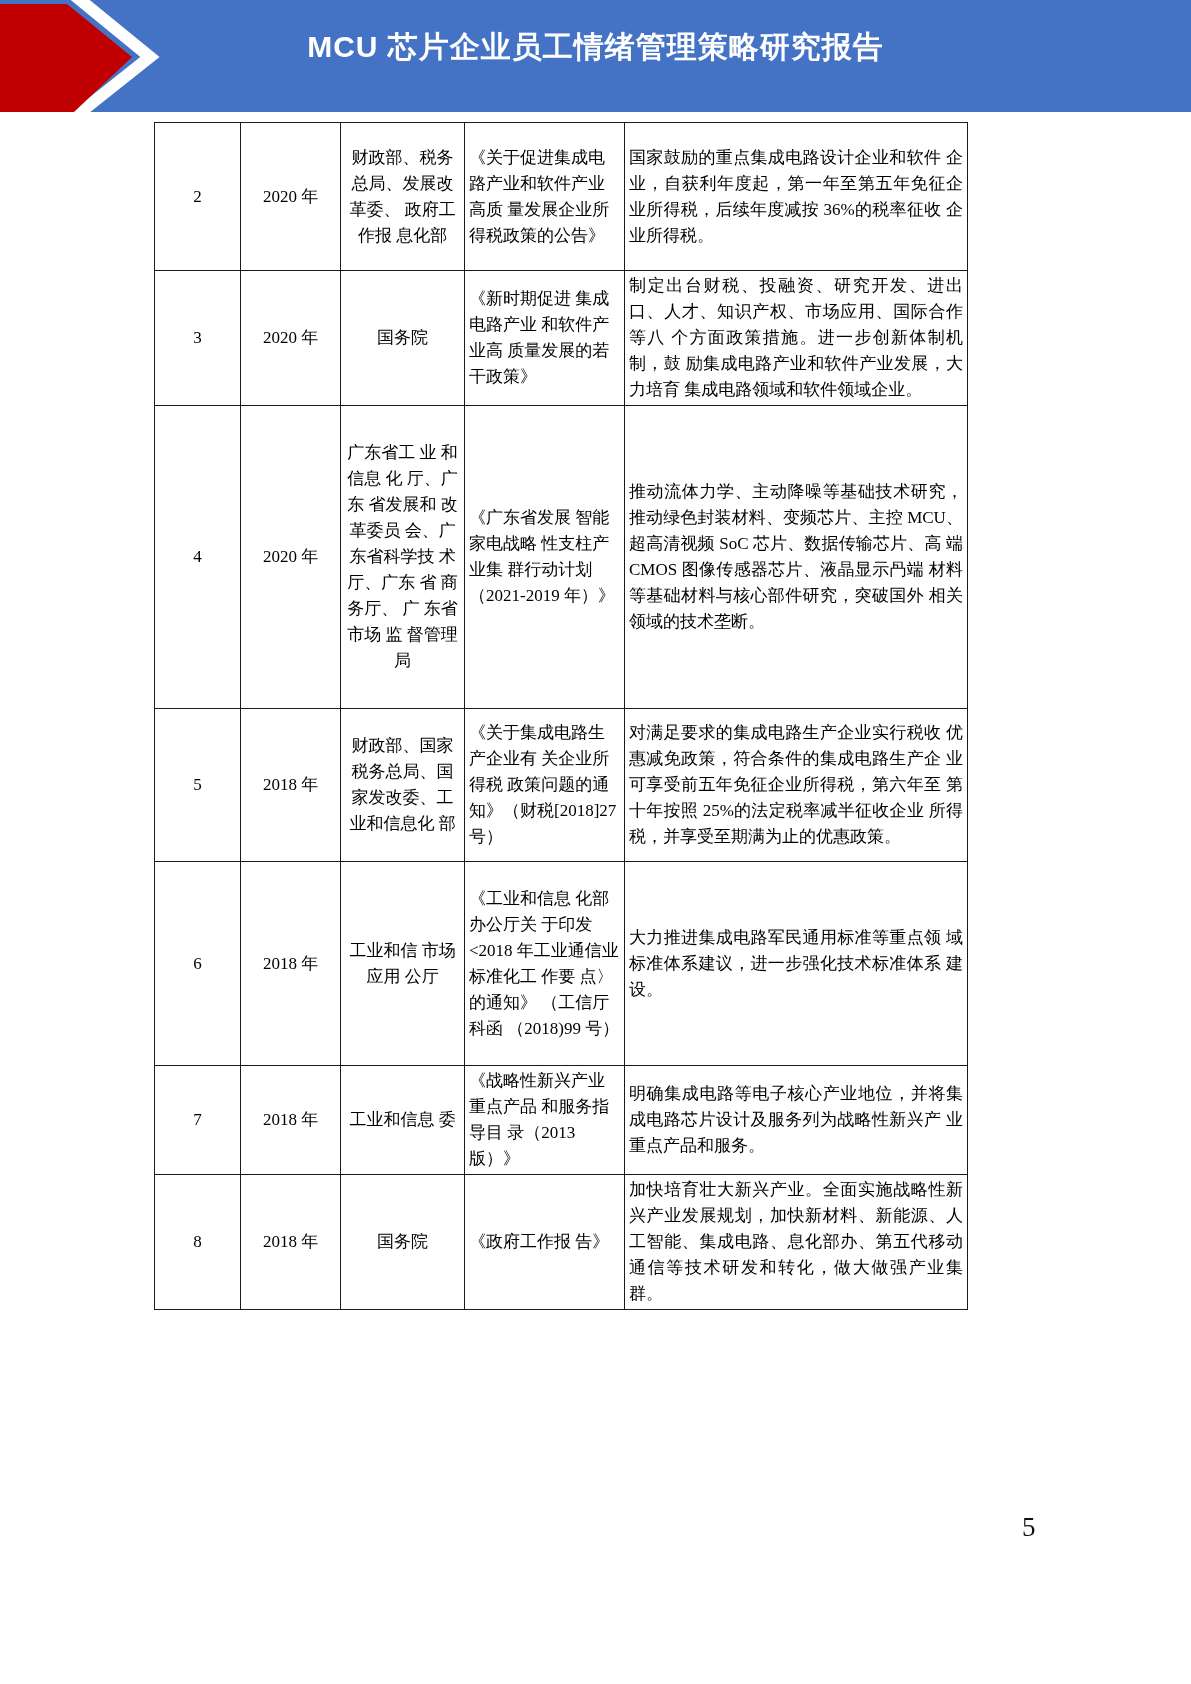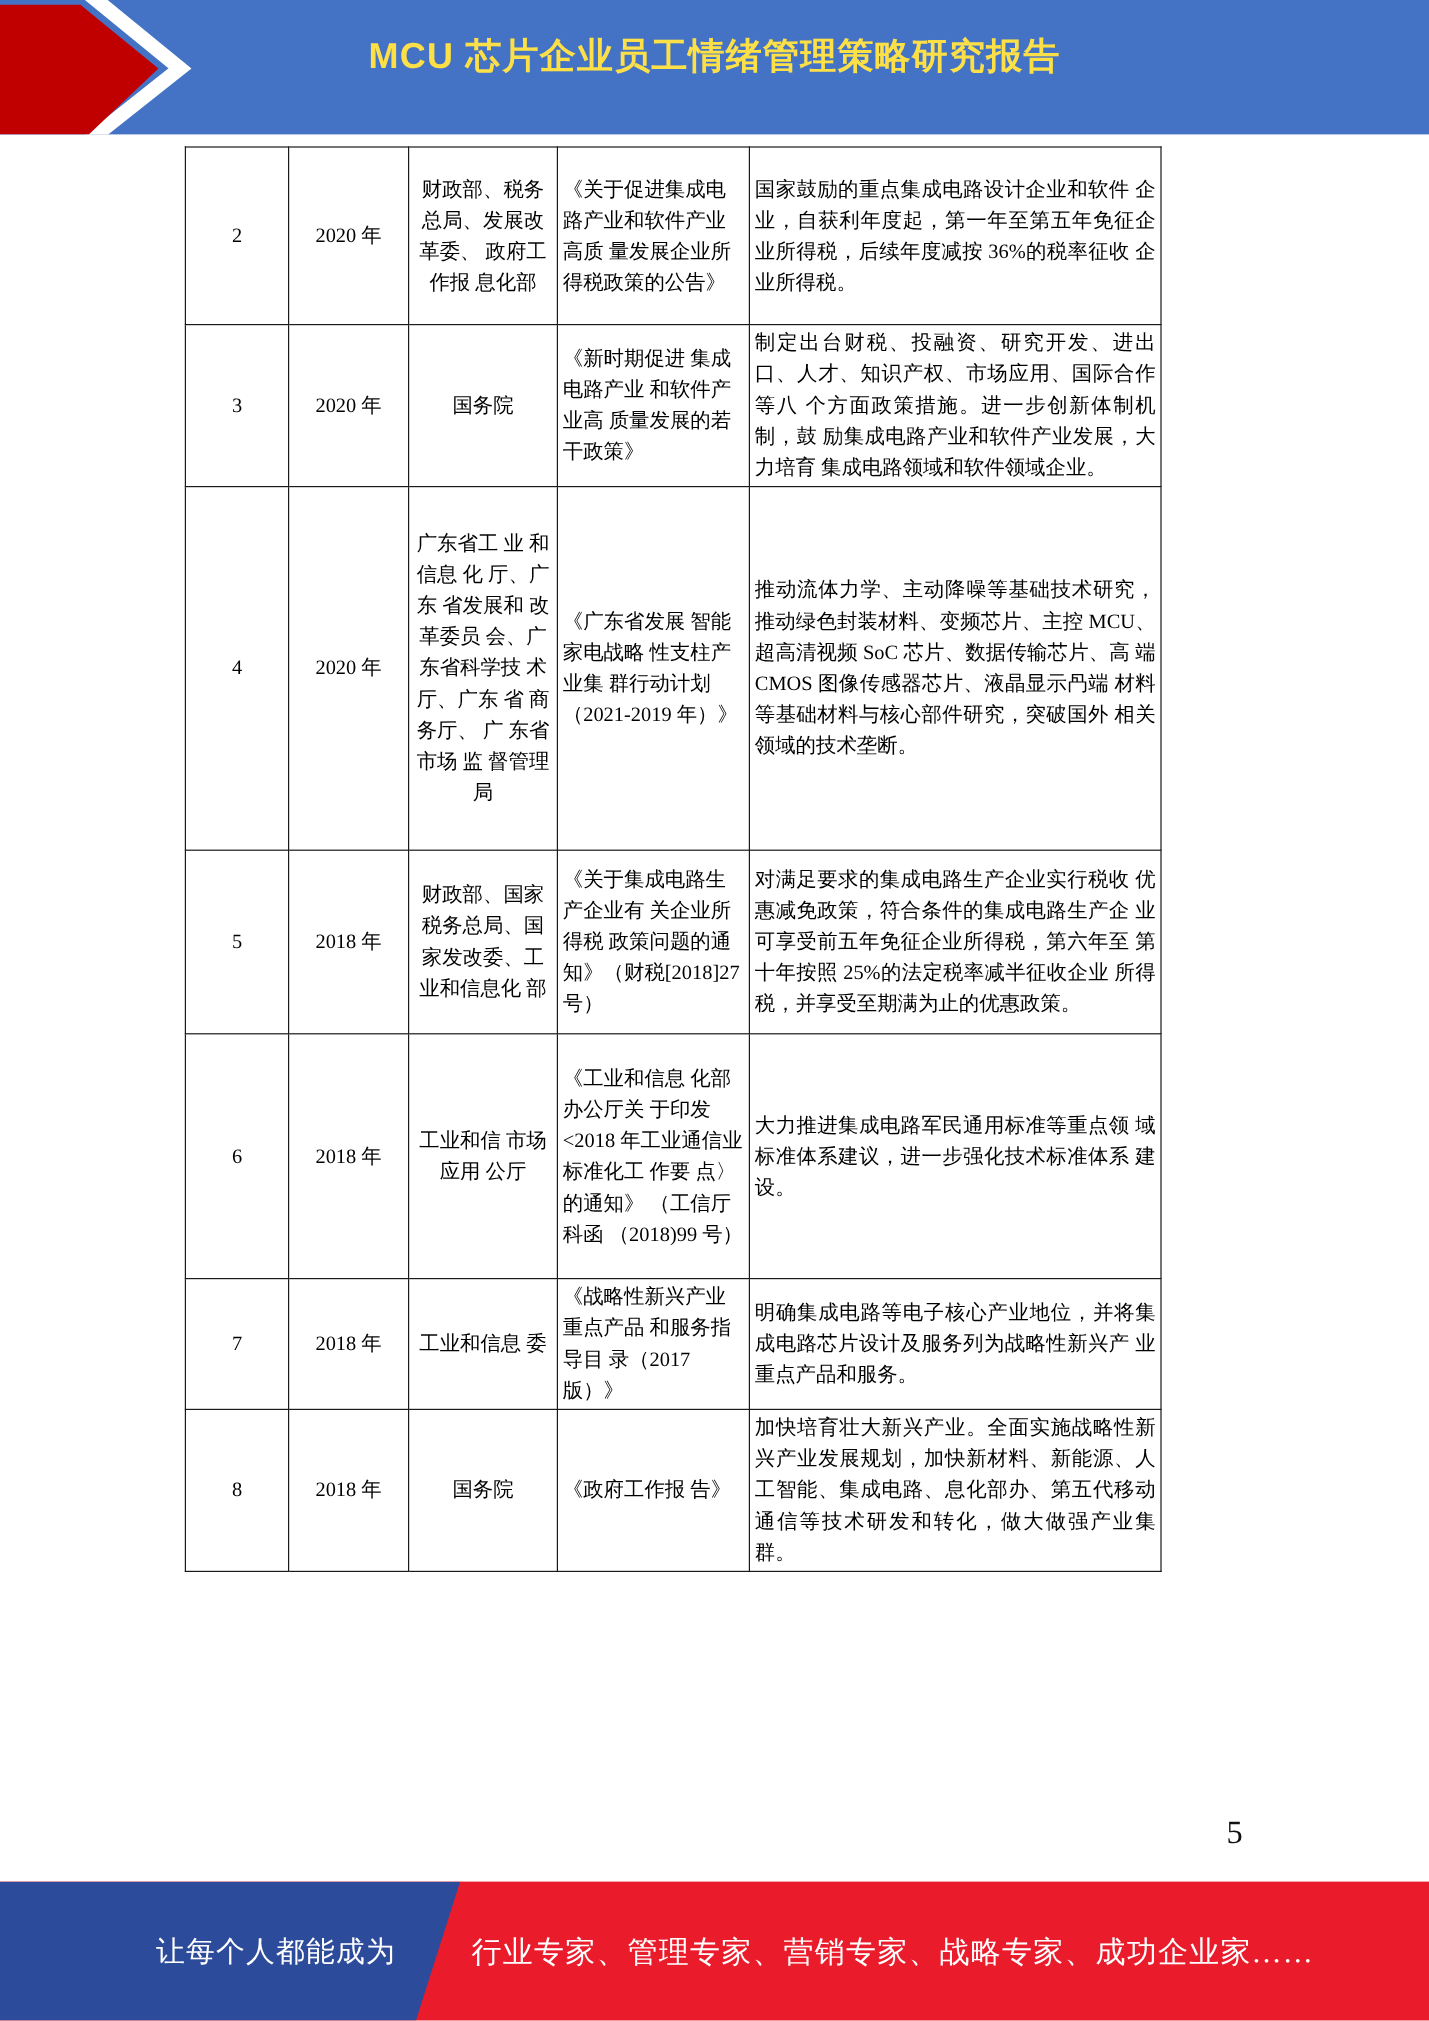--- a/index.html
+++ b/index.html
@@ -15,21 +15,21 @@
   
   .banner{
     position:absolute;left:0;top:0;width:1191px;height:112px;
     background:#4472C4;
   }
   .banner-arrow{position:absolute;left:0;top:0;width:175px;height:112px;}
   .banner-title{
     position:absolute;left:0;top:0;width:100%;height:100%;
     display:flex;align-items:center;justify-content:center;
     padding-bottom:18px;box-sizing:border-box;
-    color:#fde047;
+    color:#ffffff;
     font-family:"Liberation Sans","DejaVu Sans",sans-serif;
     font-size:30px;font-weight:700;letter-spacing:1px;
     white-space:nowrap;
   }
 
   
   table.policy{
     position:absolute;left:154px;top:122px;width:813px;
     border-collapse:collapse;table-layout:fixed;
   }
@@ -134,34 +134,29 @@
       <td class="c-index">6</td>
       <td class="c-year">2018 年</td>
       <td class="c-agency">工业和信 市场应用 公厅</td>
       <td class="c-policy">《工业和信息 化部办公厅关 于印发&lt;2018 年工业通信业 标准化工 作要 点〉的通知》 （工信厅科函 （2018)99 号）</td>
       <td class="c-content">大力推进集成电路军民通用标准等重点领 域标准体系建议，进一步强化技术标准体系 建设。</td>
     </tr>
         <tr>
       <td class="c-index">7</td>
       <td class="c-year">2018 年</td>
       <td class="c-agency">工业和信息 委</td>
-      <td class="c-policy">《战略性新兴产业重点产品 和服务指导目 录（2017 版）》</td>
+      <td class="c-policy">《战略性新兴产业重点产品 和服务指导目 录（2013 版）》</td>
       <td class="c-content">明确集成电路等电子核心产业地位，并将集 成电路芯片设计及服务列为战略性新兴产 业重点产品和服务。</td>
     </tr>
         <tr>
       <td class="c-index">8</td>
       <td class="c-year">2018 年</td>
       <td class="c-agency">国务院</td>
       <td class="c-policy">《政府工作报 告》</td>
       <td class="c-content">加快培育壮大新兴产业。全面实施战略性新 兴产业发展规划，加快新材料、新能源、人 工智能、集成电路、息化部办、第五代移动 通信等技术研发和转化，做大做强产业集 群。</td>
     </tr>
       </tbody>
   </table>
 
   <div class="page-number">5</div>
 
-  <div class="footer">
-    <div class="footer-blue"></div>
-    <div class="footer-text-left">让每个人都能成为</div>
-    <div class="footer-text-right">行业专家、管理专家、营销专家、战略专家、成功企业家……</div>
-  </div>
 
 </div>
 
 </body></html>

